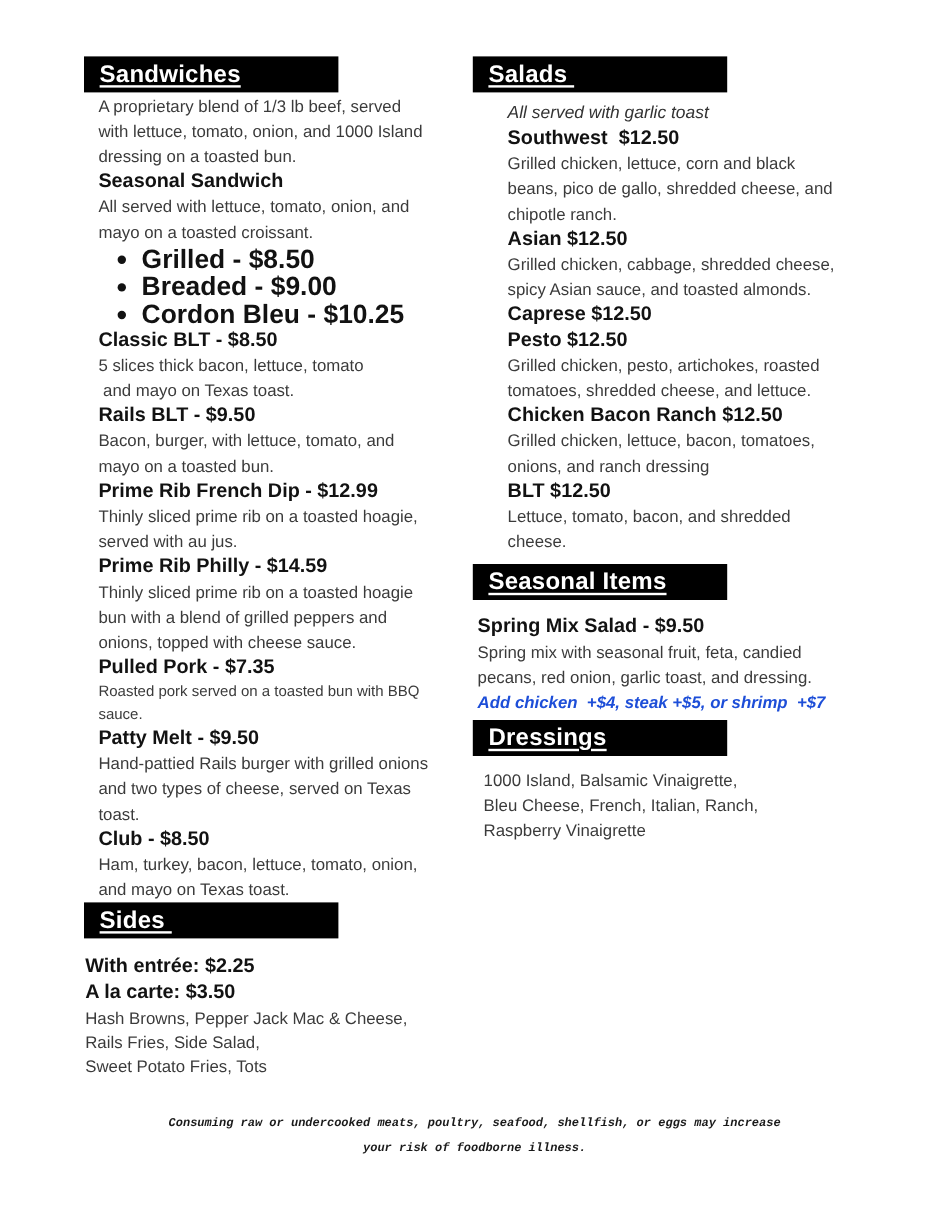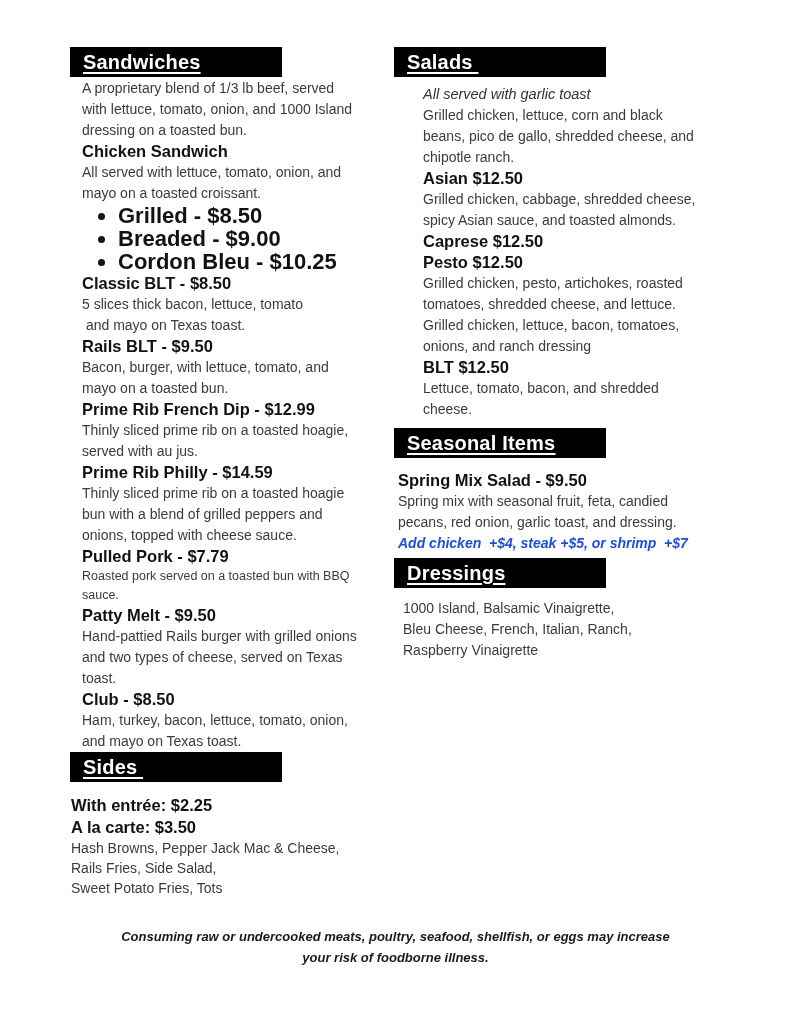--- a/index.html
+++ b/index.html
@@ -88,23 +88,24 @@
   .sides-list {
     font-size: 14px; line-height: 20px;
     color: #3b3b3b; white-space: pre-wrap;
   }
 
   .footer {
     position: absolute;
     left: 0; right: 0; top: 926px;
     text-align: center;
     font-weight: bold; font-style: italic;
-    font-size: 13px; line-height: 21px;
+    font-size: 10px; line-height: 21px;
     color: #1a1a1a;
     white-space: pre-wrap;
+    font-family: Liberation Mono, monospace;
   }
 </style>
 </head>
 <body>
 
 <div>
 
   <div class="col col-left">
 
     <div class="section">
@@ -113,21 +114,21 @@
       </div>
       <div class="items-left">
 
         <div class="item">
           <div class="item-desc">A proprietary blend of 1/3 lb beef, served
 with lettuce, tomato, onion, and 1000 Island
 dressing on a toasted bun.</div>
         </div>
 
         <div class="item">
-          <div class="item-name">Chicken Sandwich</div>
+          <div class="item-name">Seasonal Sandwich</div>
           <div class="item-desc">All served with lettuce, tomato, onion, and
 mayo on a toasted croissant.</div>
           <ul class="options">
             <li>Grilled - $8.50</li>
             <li>Breaded - $9.00</li>
             <li>Cordon Bleu - $10.25</li>
           </ul>
         </div>
 
         <div class="item">
@@ -149,21 +150,21 @@
         </div>
 
         <div class="item">
           <div class="item-name">Prime Rib Philly - $14.59</div>
           <div class="item-desc">Thinly sliced prime rib on a toasted hoagie
 bun with a blend of grilled peppers and
 onions, topped with cheese sauce.</div>
         </div>
 
         <div class="item">
-          <div class="item-name">Pulled Pork - $7.79</div>
+          <div class="item-name">Pulled Pork - $7.35</div>
           <div class="item-desc small">Roasted pork served on a toasted bun with BBQ
 sauce.</div>
         </div>
 
         <div class="item">
           <div class="item-name">Patty Melt - $9.50</div>
           <div class="item-desc">Hand-pattied Rails burger with grilled onions
 and two types of cheese, served on Texas
 toast.</div>
         </div>
@@ -195,20 +196,21 @@
   <div class="col col-right">
 
     <div class="section">
       <div class="bar">
         <span class="bar-title">Salads </span>
       </div>
       <div class="items-right">
         <div class="subtitle">All served with garlic toast</div>
 
         <div class="item">
+          <div class="item-name">Southwest  $12.50</div>
           <div class="item-desc">Grilled chicken, lettuce, corn and black
 beans, pico de gallo, shredded cheese, and
 chipotle ranch.</div>
         </div>
 
         <div class="item">
           <div class="item-name">Asian $12.50</div>
           <div class="item-desc">Grilled chicken, cabbage, shredded cheese,
 spicy Asian sauce, and toasted almonds.</div>
         </div>
@@ -217,20 +219,21 @@
           <div class="item-name">Caprese $12.50</div>
         </div>
 
         <div class="item">
           <div class="item-name">Pesto $12.50</div>
           <div class="item-desc">Grilled chicken, pesto, artichokes, roasted
 tomatoes, shredded cheese, and lettuce.</div>
         </div>
 
         <div class="item">
+          <div class="item-name">Chicken Bacon Ranch $12.50</div>
           <div class="item-desc">Grilled chicken, lettuce, bacon, tomatoes,
 onions, and ranch dressing</div>
         </div>
 
         <div class="item">
           <div class="item-name">BLT $12.50</div>
           <div class="item-desc">Lettuce, tomato, bacon, and shredded
 cheese.</div>
         </div>
       </div>

